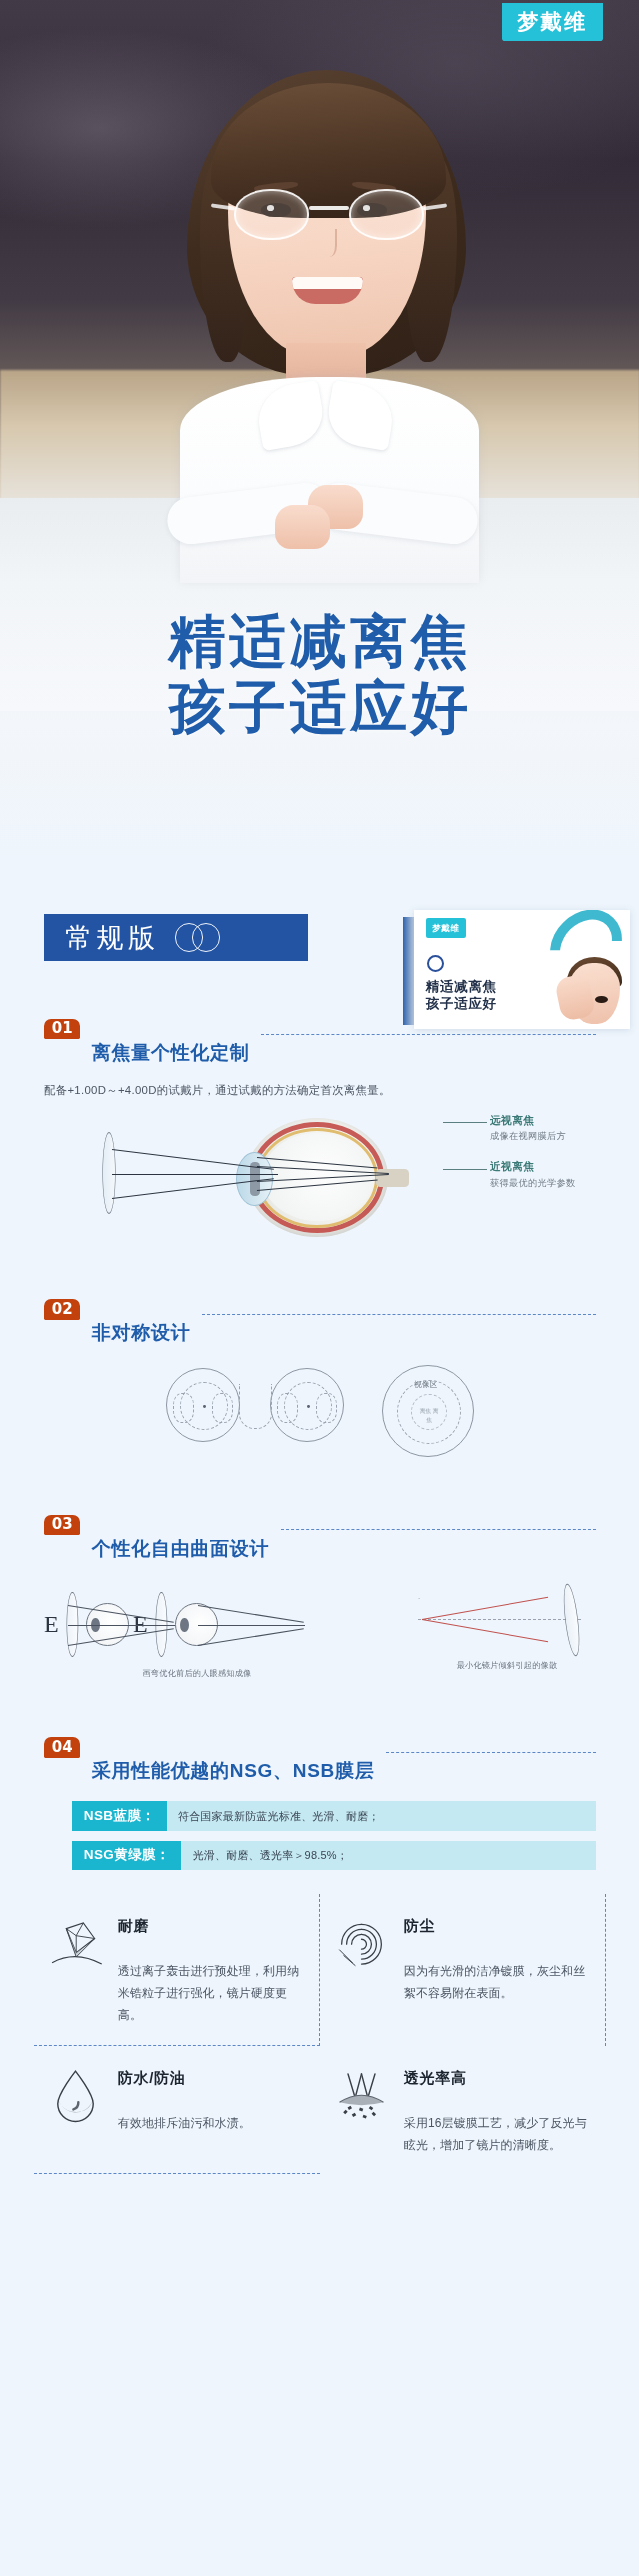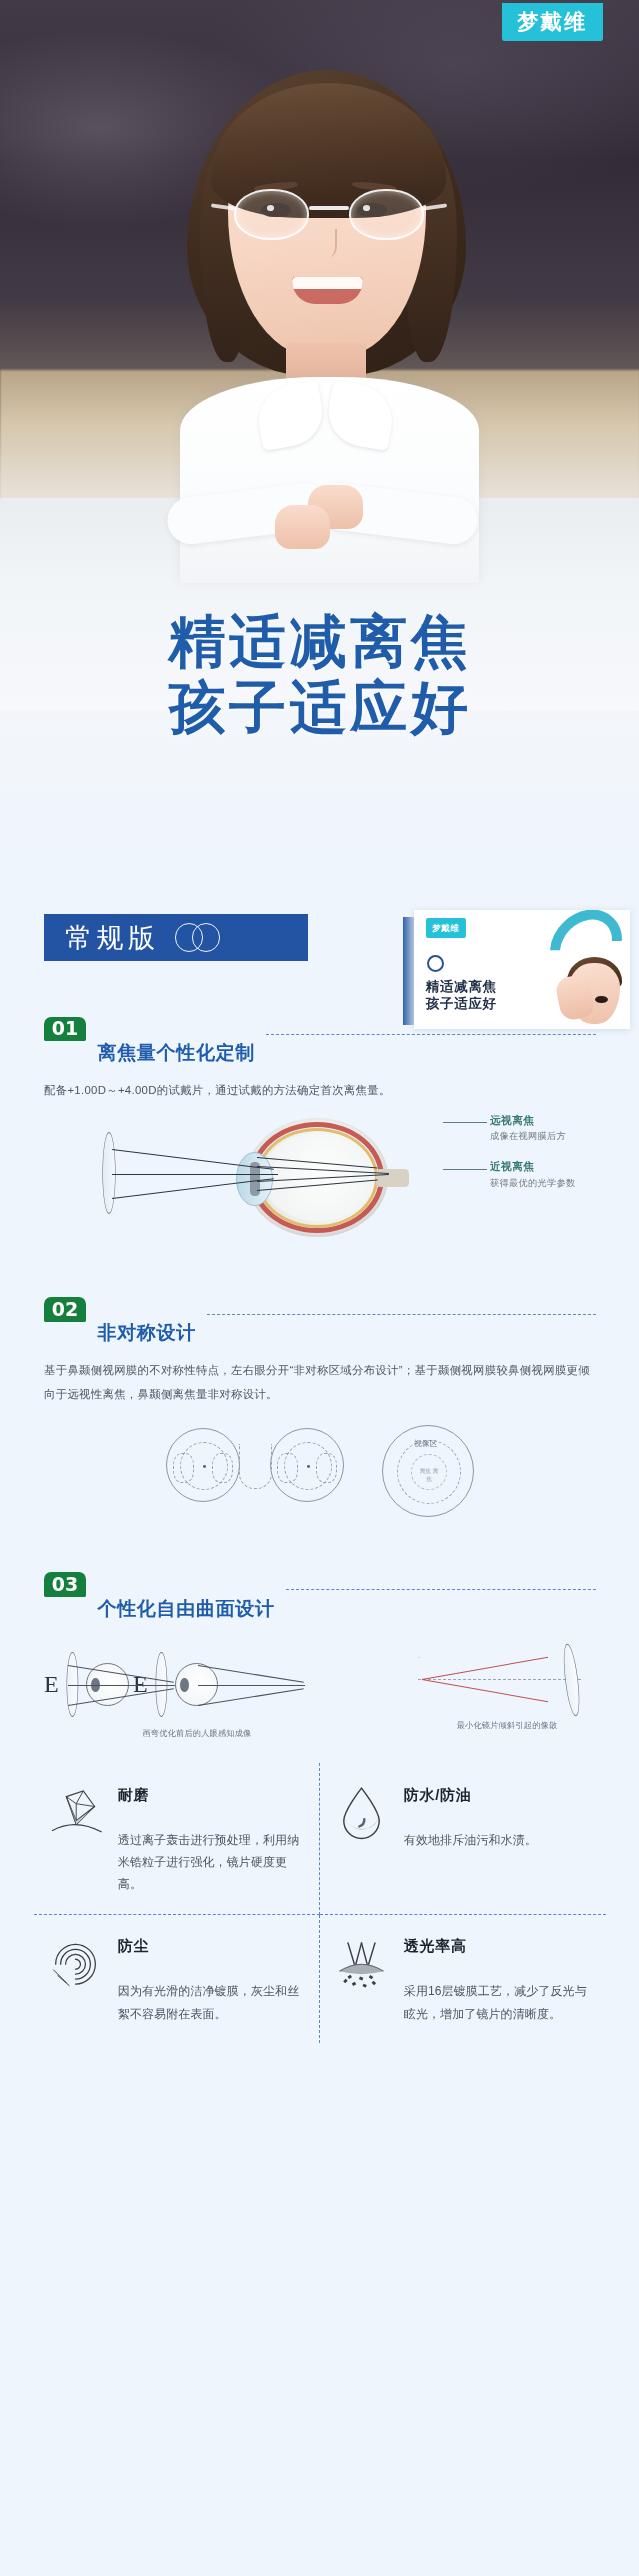--- a/index.html
+++ b/index.html
@@ -156,21 +156,21 @@
     background:linear-gradient(170deg,#6b4a32,#3a2718);border-radius:52% 52% 34% 34%/76% 76% 24% 24%;}
   .box-kid .k-eye{position:absolute;right:25.6px;top:40px;width:12.8px;height:7.1px;
     background:#2a1c14;border-radius:50%;}
   .box-kid .k-hand{position:absolute;right:41px;top:20px;width:34px;height:43px;
     background:linear-gradient(180deg,#f9dbcb,#edbda5);border-radius:14.2px 5.7px 12.8px 14.2px;transform:rotate(-12deg);}
 
   
   .sec { position:relative; margin:31px 44px 0; }
   .sec-head { display:flex; align-items:center; gap:11.4px; position:relative; }
   .num {
-    background:#15803d; color:#fff; font-size:19px; font-weight:700;
+    background:#c2410c; color:#fff; font-size:15px; font-weight:700;
     padding:0.7px 7.8px 2.1px; border-radius:7.1px 7.1px 1.4px 1.4px;
     font-family:"DejaVu Sans","Liberation Sans",sans-serif; letter-spacing:0px;
   }
   .sec-title { color:#1f5caa; font-size:19px; font-weight:700; letter-spacing:0.7px; white-space:nowrap;margin-top:48px; }
   .dash { flex:1; height:0; border-top:1.4px dashed #5b86c8; margin-top:10px; min-width:14.2px; }
   .sec-body { color:#4b5563; font-size:11.4px; line-height:2.05; margin-top:12.8px; letter-spacing:0.3px; }
 
   
   .eye-diagram { position:relative; width:552px; height:135px; margin:4.3px 0 0; }
   .ed-lens { position:absolute; left:53px; top:25.6px; width:24px; height:82px;
@@ -388,21 +388,20 @@
         </div>
       </div>
     </div>
 
     <div class="sec">
       <div class="sec-head">
         <span class="num">02</span>
         <span class="sec-title">非对称设计</span>
         <span class="dash"></span>
       </div>
-      <div class="sec-body">基于鼻颞侧视网膜的不对称性特点，左右眼分开“非对称区域分布设计”；基于颞侧视网膜较鼻侧视网膜更倾向于远视性离焦，鼻颞侧离焦量非对称设计。</div>
 
       <div class="asym-wrap">
         <div class="spec">
           <div class="rim l">
             <span class="zone inner"></span>
             <span class="zone lobe" style="left:5.7px;top:24px;"></span>
             <span class="zone lobe" style="right:5.7px;top:24px;"></span>
             <span class="dot"></span>
           </div>
           <div class="rim r">
@@ -457,54 +456,57 @@
             <span class="fr-lens"></span>
             <span class="fr-red" style="left:4.3px;top:37px;width:128px;transform:rotate(-10deg)"></span>
             <span class="fr-red" style="left:4.3px;top:37px;width:128px;transform:rotate(10deg)"></span>
             <span class="fr-lbl" style="left:0;top:12.8px;">·</span>
           </div>
           <div class="ff-cap">最小化镜片倾斜引起的像散</div>
         </div>
       </div>
     </div>
 
+    <div class="sec">
+      <div class="sec-head">
+        <span class="num">04</span>
+        <span class="sec-title">采用性能优越的NSG、NSB膜层</span>
+        <span class="dash"></span>
+      </div>
+
+      <div class="film">
+        <div class="film-row" style="padding-left:28.4px;">
+          <span class="film-key">NSB蓝膜：</span>
+          <span class="film-val">符合国家最新防蓝光标准、光滑、耐磨；</span>
+        </div>
+        <div class="film-row" style="padding-left:28.4px;">
+          <span class="film-key">NSG黄绿膜：</span>
+          <span class="film-val">光滑、耐磨、透光率＞98.5%；</span>
+        </div>
+      </div>
+    </div>
 
     <div class="grid">
 
       <div class="cell tl">
         <div class="cell-icon">
           <svg viewBox="0 0 86 86" width="61" height="61">
             <path d="M10 70 Q43 52 80 72" fill="none" stroke="#3a3f47" stroke-width="1.6"></path>
             <path d="M30 22 L54 14 L70 36 L44 56 Z" fill="none" stroke="#3a3f47" stroke-width="1.6"></path>
             <path d="M30 22 L44 32 L54 14" fill="none" stroke="#3a3f47" stroke-width="1.3"></path>
             <path d="M44 32 L70 36" fill="none" stroke="#3a3f47" stroke-width="1.3"></path>
             <path d="M44 32 L44 56" fill="none" stroke="#3a3f47" stroke-width="1.3"></path>
             <path d="M30 22 L44 62 L44 56 Z" fill="#aab0b8" opacity=".85"></path>
             <path d="M44 56 L44 62 L58 46 Z" fill="#aab0b8" opacity=".55"></path>
             <path d="M30 22 L44 62 L70 36" fill="none" stroke="#3a3f47" stroke-width="1.3"></path>
           </svg>
         </div>
         <div class="cell-txt">
           <div class="cell-title">耐磨</div>
           <div class="cell-desc">透过离子轰击进行预处理，利用纳米锆粒子进行强化，镜片硬度更高。</div>
-        </div>
-      </div>
-
-      <div class="cell tr">
-        <div class="cell-icon">
-          <svg viewBox="0 0 86 86" width="61" height="61">
-            <path d="M43 10 C43 10 18 42 18 56 A25 25 0 0 0 68 56 C68 42 43 10 43 10 Z" fill="none" stroke="#3a3f47" stroke-width="2"></path>
-            <path d="M20.5 50 A25 25 0 0 0 66 56 A25 25 0 0 1 20.5 50 Z" fill="#aab0b8"></path>
-            <path d="M19 50 C24 72 62 74 66.5 52 A25 25 0 0 1 19 50 Z" fill="#aab0b8"></path>
-            <path d="M47 54 A10 10 0 0 1 40 64" fill="none" stroke="#5d646d" stroke-width="3.4" stroke-linecap="round"></path>
-          </svg>
-        </div>
-        <div class="cell-txt">
-          <div class="cell-title">防水/防油</div>
-          <div class="cell-desc">有效地排斥油污和水渍。</div>
         </div>
       </div>
 
       <div class="cell bl">
         <div class="cell-icon">
           <svg viewBox="0 0 86 86" width="61" height="61">
             <g fill="none" stroke="#3a3f47" stroke-width="1.8" stroke-linecap="round">
               <path d="M43 16 A28 28 0 0 1 71 44 A28 28 0 0 1 43 72"></path>
               <path d="M43 23 A21 21 0 0 1 64 44 A21 21 0 0 1 43 65"></path>
               <path d="M43 30 A14 14 0 0 1 57 44 A14 14 0 0 1 43 58"></path>
@@ -513,20 +515,35 @@
               <path d="M22 44 A21 21 0 0 1 43 23"></path>
               <path d="M29 44 A14 14 0 0 1 43 30"></path>
               <path d="M12 52 L30 70" stroke-width="1.4"></path>
               <path d="M18 60 L34 74" stroke-width="1.4"></path>
             </g>
           </svg>
         </div>
         <div class="cell-txt">
           <div class="cell-title">防尘</div>
           <div class="cell-desc">因为有光滑的洁净镀膜，灰尘和丝絮不容易附在表面。</div>
+        </div>
+      </div>
+
+      <div class="cell tr">
+        <div class="cell-icon">
+          <svg viewBox="0 0 86 86" width="61" height="61">
+            <path d="M43 10 C43 10 18 42 18 56 A25 25 0 0 0 68 56 C68 42 43 10 43 10 Z" fill="none" stroke="#3a3f47" stroke-width="2"></path>
+            <path d="M20.5 50 A25 25 0 0 0 66 56 A25 25 0 0 1 20.5 50 Z" fill="#aab0b8"></path>
+            <path d="M19 50 C24 72 62 74 66.5 52 A25 25 0 0 1 19 50 Z" fill="#aab0b8"></path>
+            <path d="M47 54 A10 10 0 0 1 40 64" fill="none" stroke="#5d646d" stroke-width="3.4" stroke-linecap="round"></path>
+          </svg>
+        </div>
+        <div class="cell-txt">
+          <div class="cell-title">防水/防油</div>
+          <div class="cell-desc">有效地排斥油污和水渍。</div>
         </div>
       </div>
 
       <div class="cell br">
         <div class="cell-icon">
           <svg viewBox="0 0 86 86" width="61" height="61">
             <g fill="none" stroke="#3a3f47" stroke-width="2" stroke-linecap="round">
               <path d="M24 14 L33 44"></path>
                 <path d="M43 14 L35 44"></path>
               <path d="M43 14 L51 44"></path>

